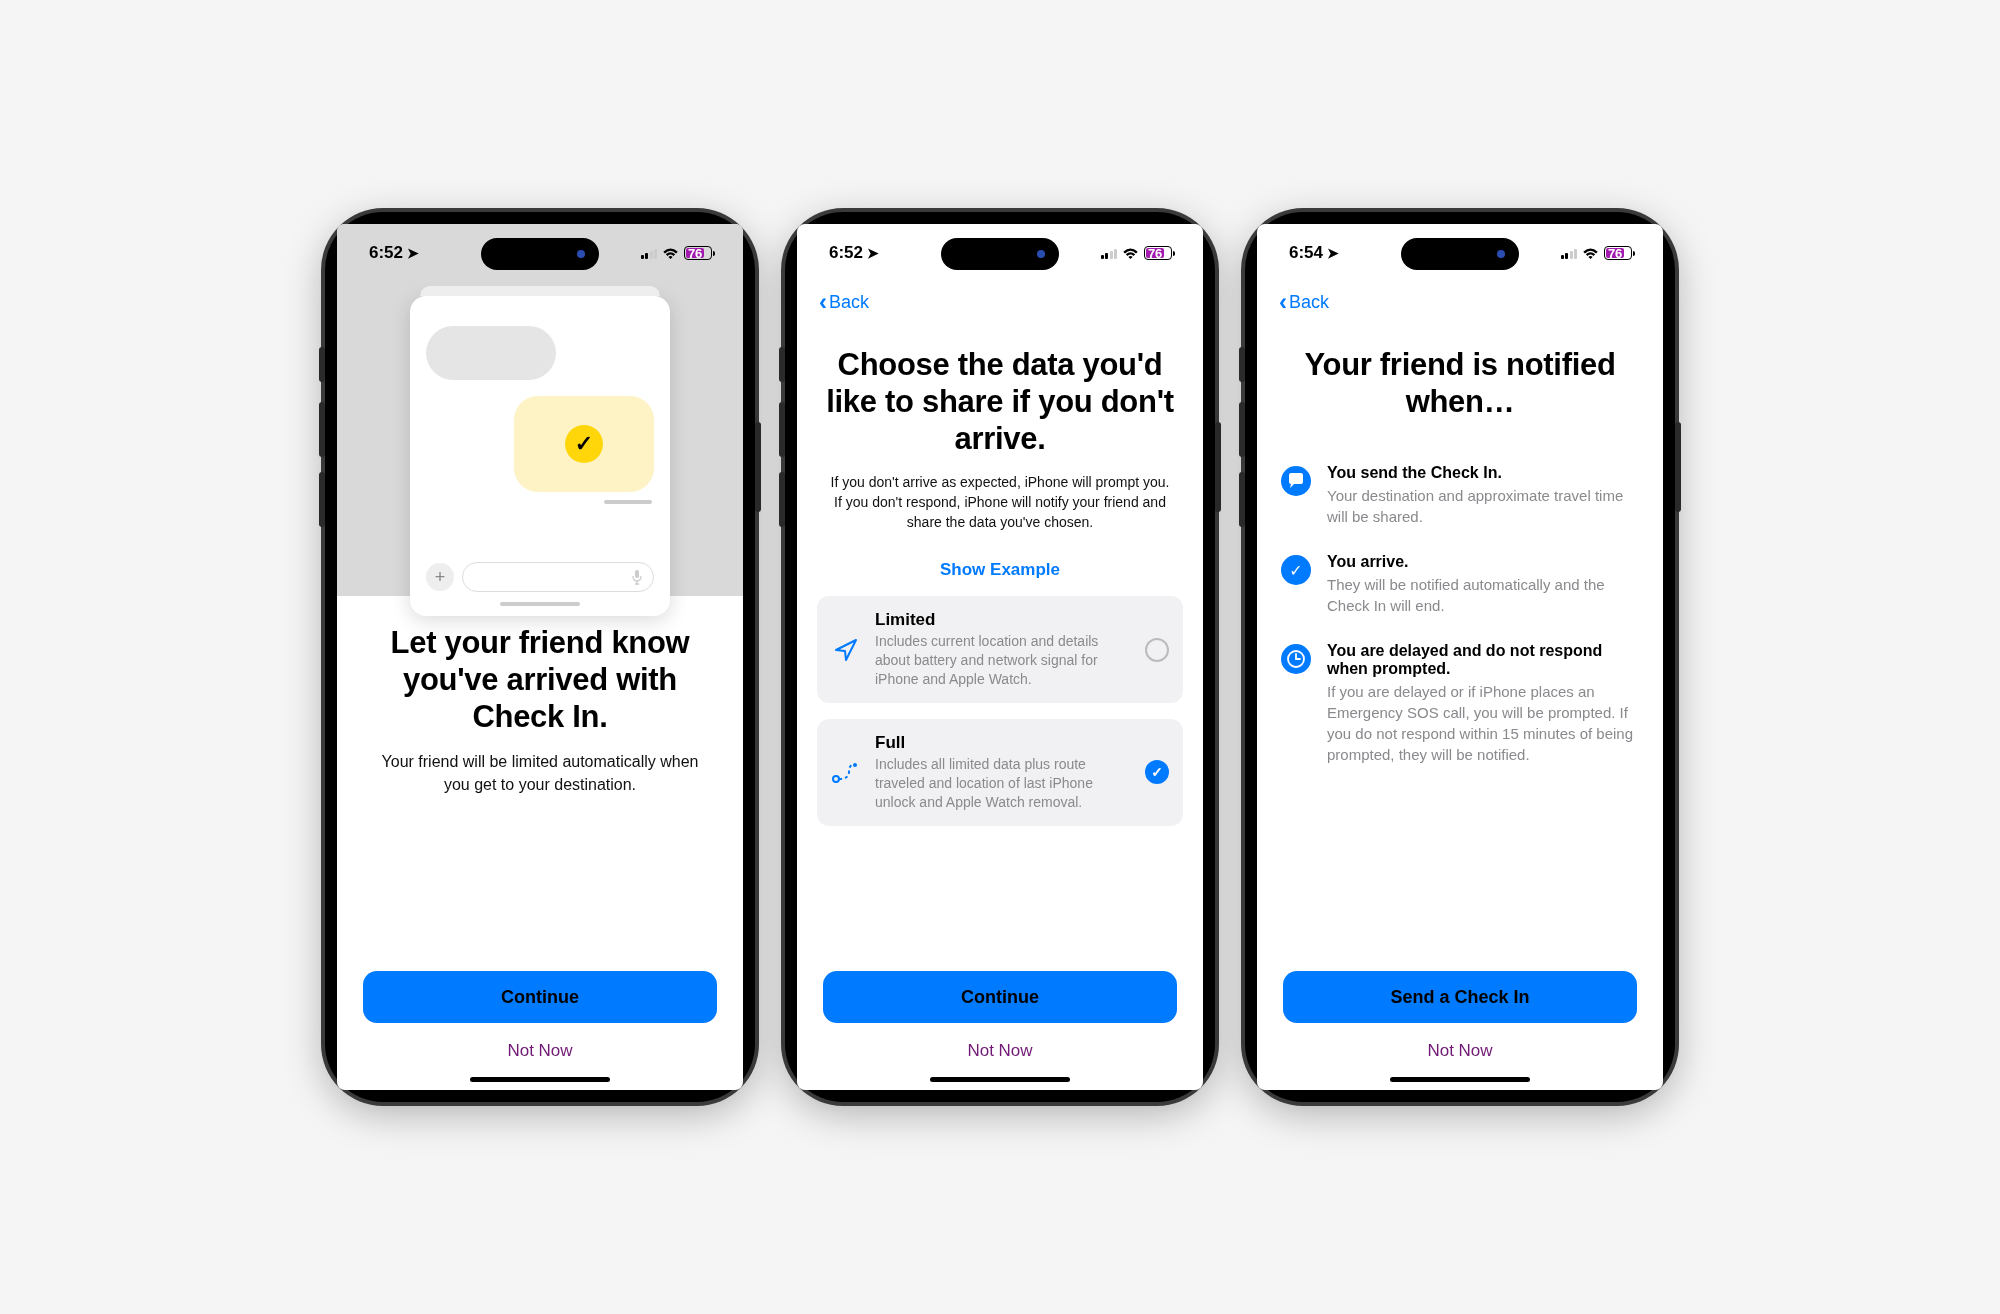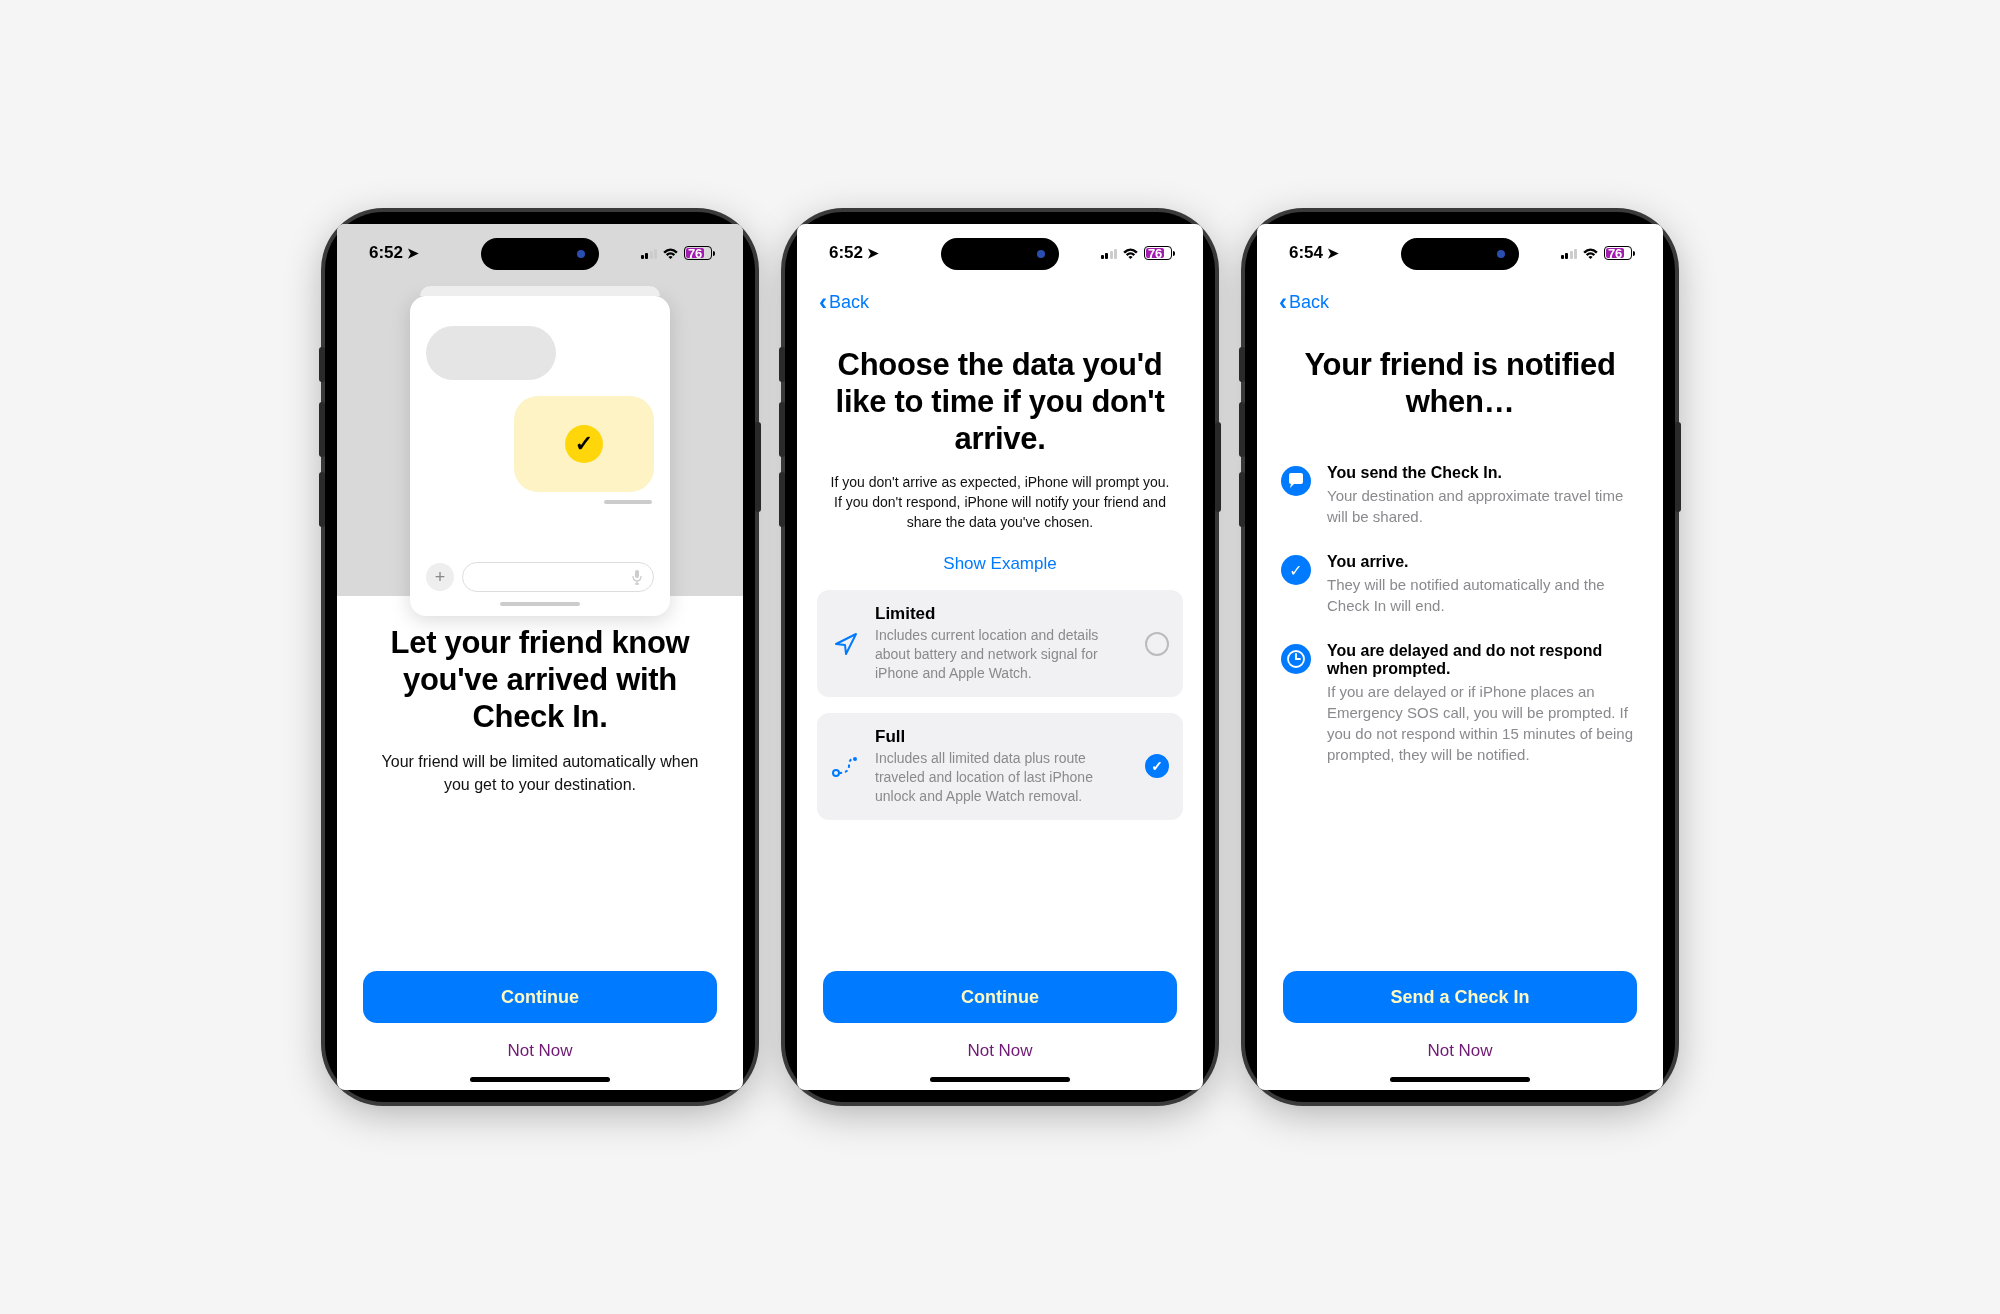--- a/index.html
+++ b/index.html
@@ -109,40 +109,40 @@
 .bubble-yellow { width:140px; height:96px; background:#fdf3c4; border-radius:24px; align-self:flex-end; display:flex; align-items:center; justify-content:center;}
 .check-circle{ width:38px; height:38px; background:#ffd60a; border-radius:50%; display:flex; align-items:center; justify-content:center; font-size:22px; font-weight:700;}
 .delivered-bar{ width:48px; height:4px; background:#ccc; border-radius:2px; align-self:flex-end; margin-top:8px; margin-right:2px;}
 .input-row{ display:flex; align-items:center; gap:8px; margin-top:auto;}
 .plus-circ{ width:28px; height:28px; border-radius:50%; background:#eee; display:flex; align-items:center; justify-content:center; color:#888; font-size:18px;}
 .text-input{ flex:1; height:30px; border:1px solid #ddd; border-radius:15px; display:flex; align-items:center; justify-content:flex-end; padding-right:10px; color:#ccc;}
 .home-ind-card{ width:80px; height:4px; background:#ccc; border-radius:2px; margin:10px auto 0;}
 .title-h1 { font-size:31px; font-weight:700; text-align:center; letter-spacing:-0.3px; line-height:1.2; margin-top:28px;}
 .subtitle { font-size:16px; text-align:center; color:#111; margin-top:14px; line-height:1.45; padding:0 10px;}
 .subtitle-grey { font-size:14px; text-align:center; color:#111; margin-top:14px; line-height:1.45; padding:0 12px;}
-.link-blue{ color:#007aff; font-size:17px; text-align:center; margin-top:22px; cursor:pointer;}
+.link-blue{ color:#007aff; font-size:17px; text-align:center; margin-top:28px; cursor:pointer;font-weight:bold;}
 .option-card{
   background:#f1f1f3; border-radius:12px; padding:14px 14px; margin-top:16px;
   display:flex; align-items:center; gap:14px; cursor:pointer;
 }
 .option-card:first-of-type{ margin-top:22px;}
 .opt-icon{ width:30px; height:30px; flex-shrink:0; color:#007aff; display:flex; align-items:center; justify-content:center;}
 .opt-body{ flex:1;}
 .opt-title{ font-size:17px; font-weight:600; }
 .opt-desc{ font-size:14px; color:#8a8a8e; line-height:1.35; margin-top:2px;}
 .radio{ width:24px; height:24px; border-radius:50%; border:2px solid #bbb; flex-shrink:0;}
 .radio.checked{ background:#007aff; border-color:#007aff; display:flex; align-items:center; justify-content:center; color:#fff; font-size:14px; font-weight:700;}
 .info-row{ display:flex; gap:16px; margin-top:26px; padding:0 4px;}
 .info-icon{ width:30px; height:30px; border-radius:50%; background:#007aff; flex-shrink:0; display:flex; align-items:center; justify-content:center; color:#fff; margin-top:2px;}
 .info-body{ flex:1;}
 .info-title{ font-size:16px; font-weight:600; margin-bottom:3px;}
 .info-desc{ font-size:15px; color:#8a8a8e; line-height:1.4;}
 .spacer{ flex:1;}
 .primary-btn{
-  background:#007aff; color:#fef9c3; border:none; border-radius:14px;
+  background:#007aff; color:#000000; border:none; border-radius:14px;
   height:52px; font-size:18px; font-weight:600; cursor:pointer; margin:0 6px;
 }
 .secondary-link{ color:#701a75; font-size:17px; text-align:center; padding:18px 0 10px; cursor:pointer;}
 .home-indicator{ width:140px; height:5px; background:#000; border-radius:3px; margin:6px auto 8px;}
 .screen1-hero-wrap{ position:relative; z-index:3;}
 </style>
 </head>
 <body>
 
 <div class="phone-frame">
@@ -242,21 +242,21 @@
             </div>
             <div class="battery-cap"></div>
         </div>
       </div>
     </div>
     <div class="content">
       <div class="back-btn">
         <span class="chev-left">‹</span>
         <span>Back</span>
       </div>
-      <h1 class="title-h1" style="margin-top:30px;">Choose the data you'd like to time if you don't arrive.</h1>
+      <h1 class="title-h1" style="margin-top:30px;">Choose the data you'd like to share if you don't arrive.</h1>
       <p class="subtitle-grey">If you don't arrive as expected, iPhone will prompt you. If you don't respond, iPhone will notify your friend and share the data you've chosen.</p>
       <div class="link-blue">Show Example</div>
 
       <div class="option-card">
         <div class="opt-icon">
           <svg width="26" height="26" viewBox="0 0 26 26">
               <path d="M3 13 L23 3 L13 23 L12 14 Z" fill="none" stroke="#007aff" stroke-width="2" stroke-linejoin="round"></path>
             </svg>
         </div>
         <div class="opt-body">

